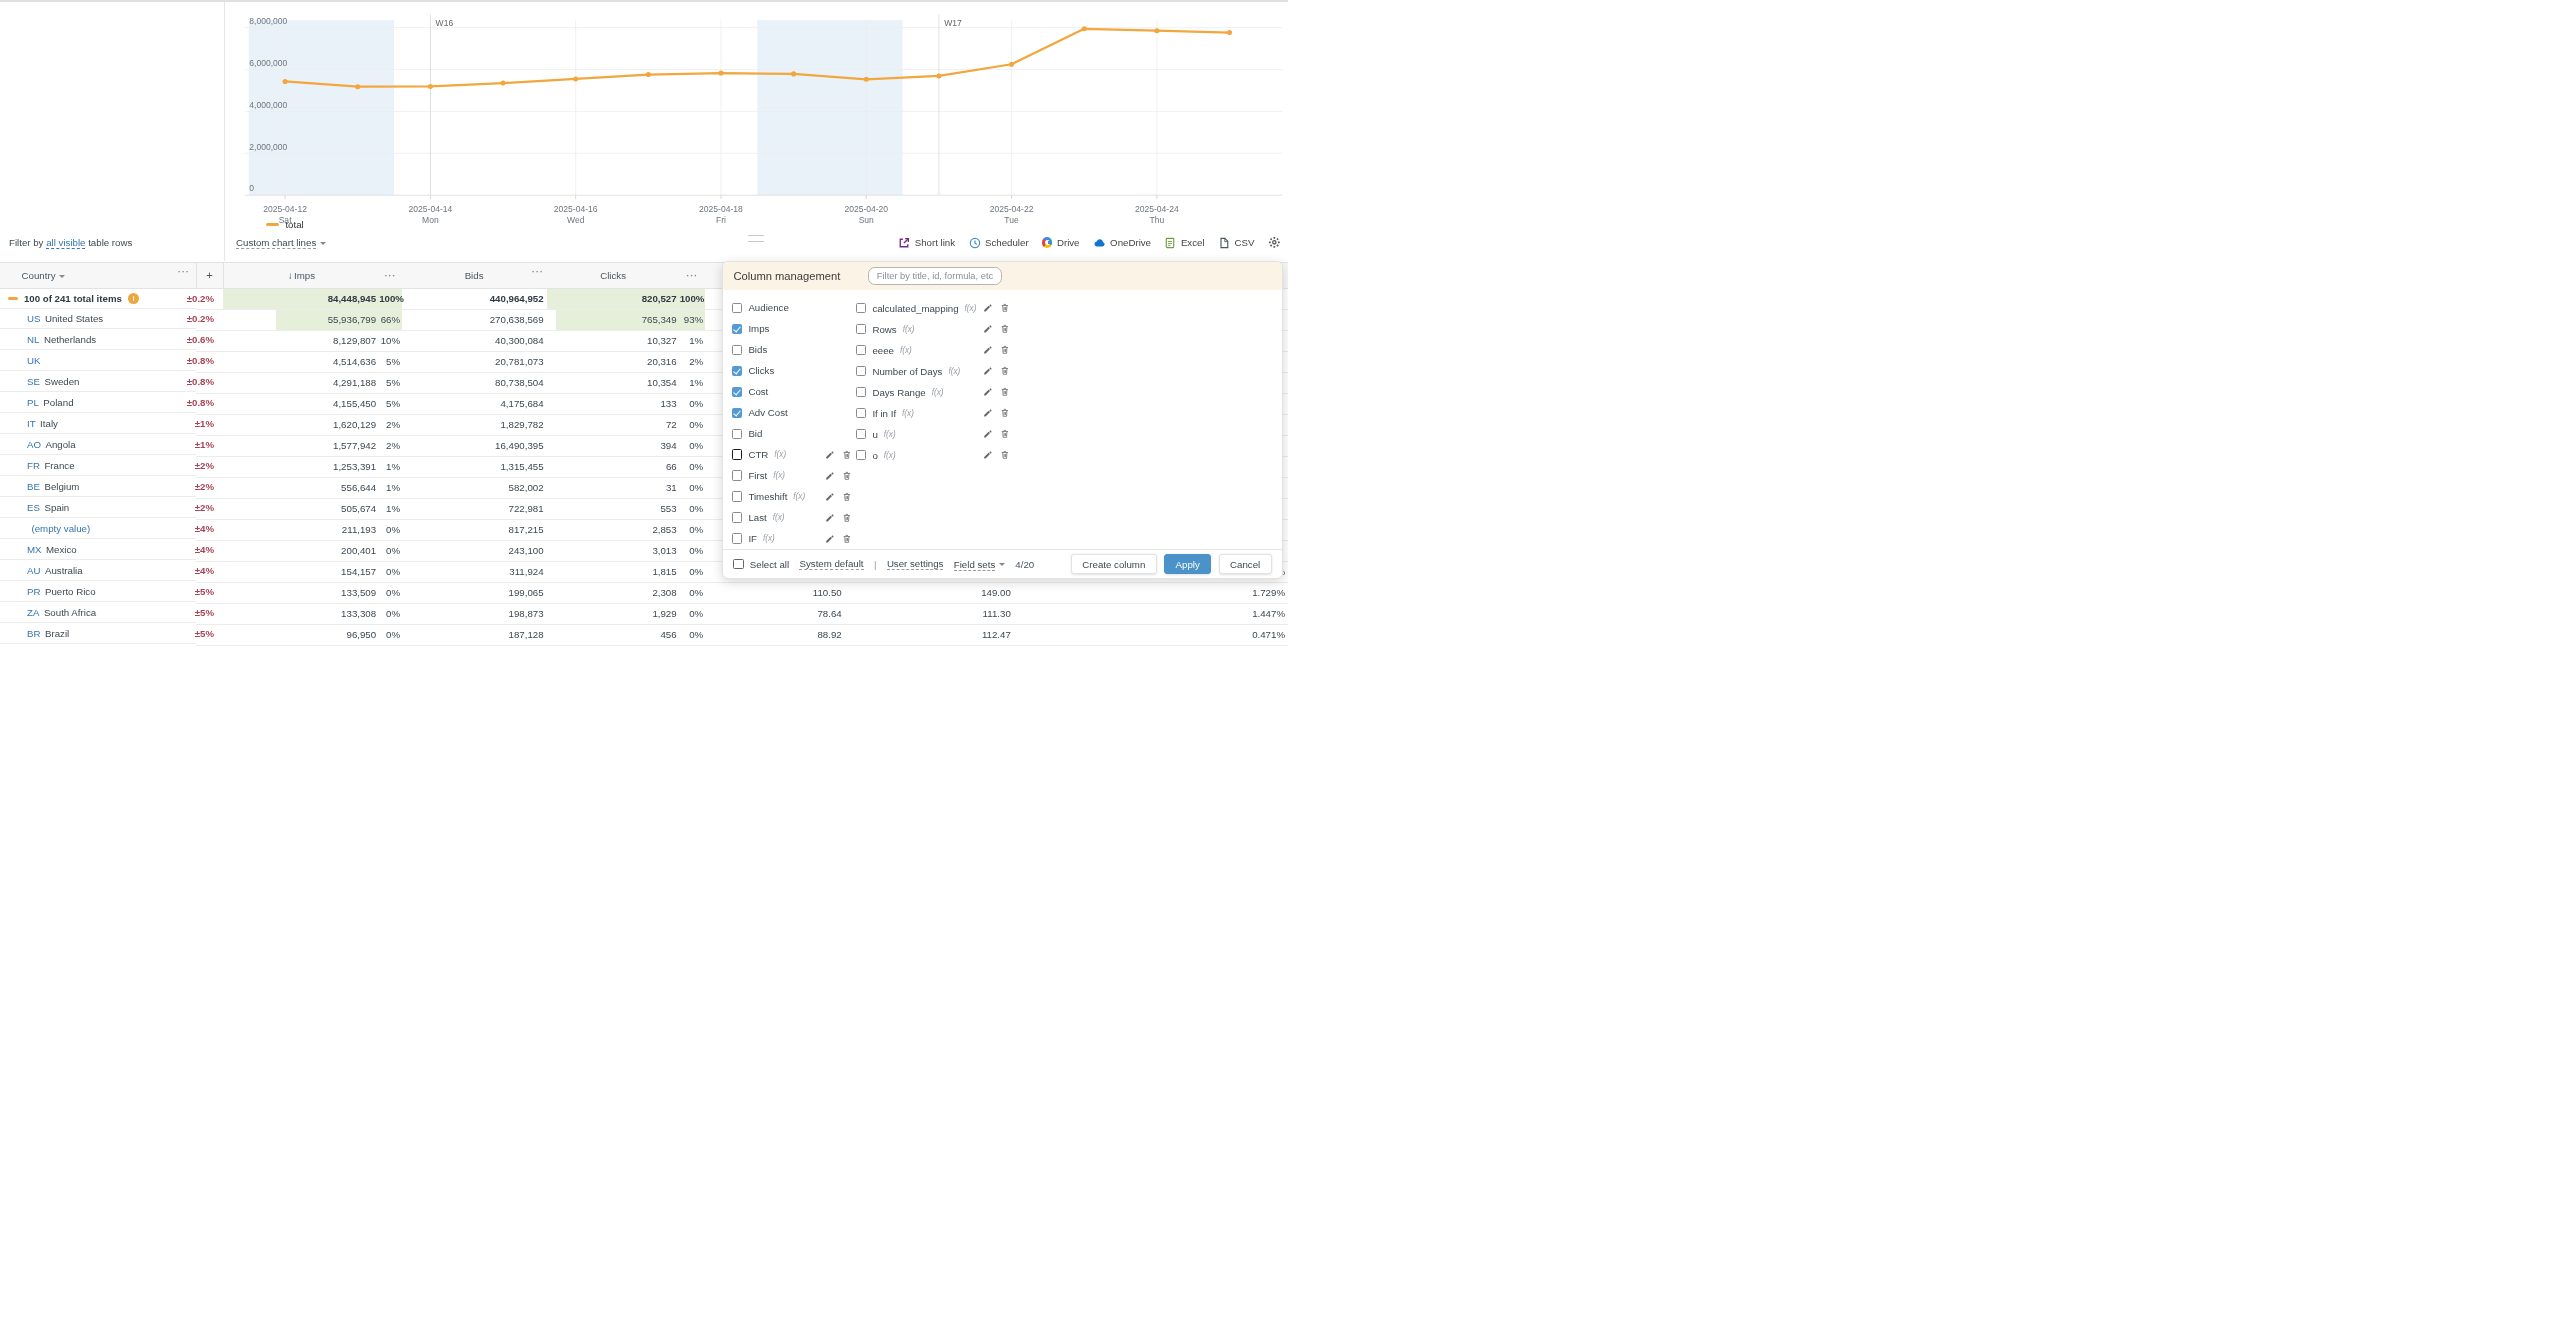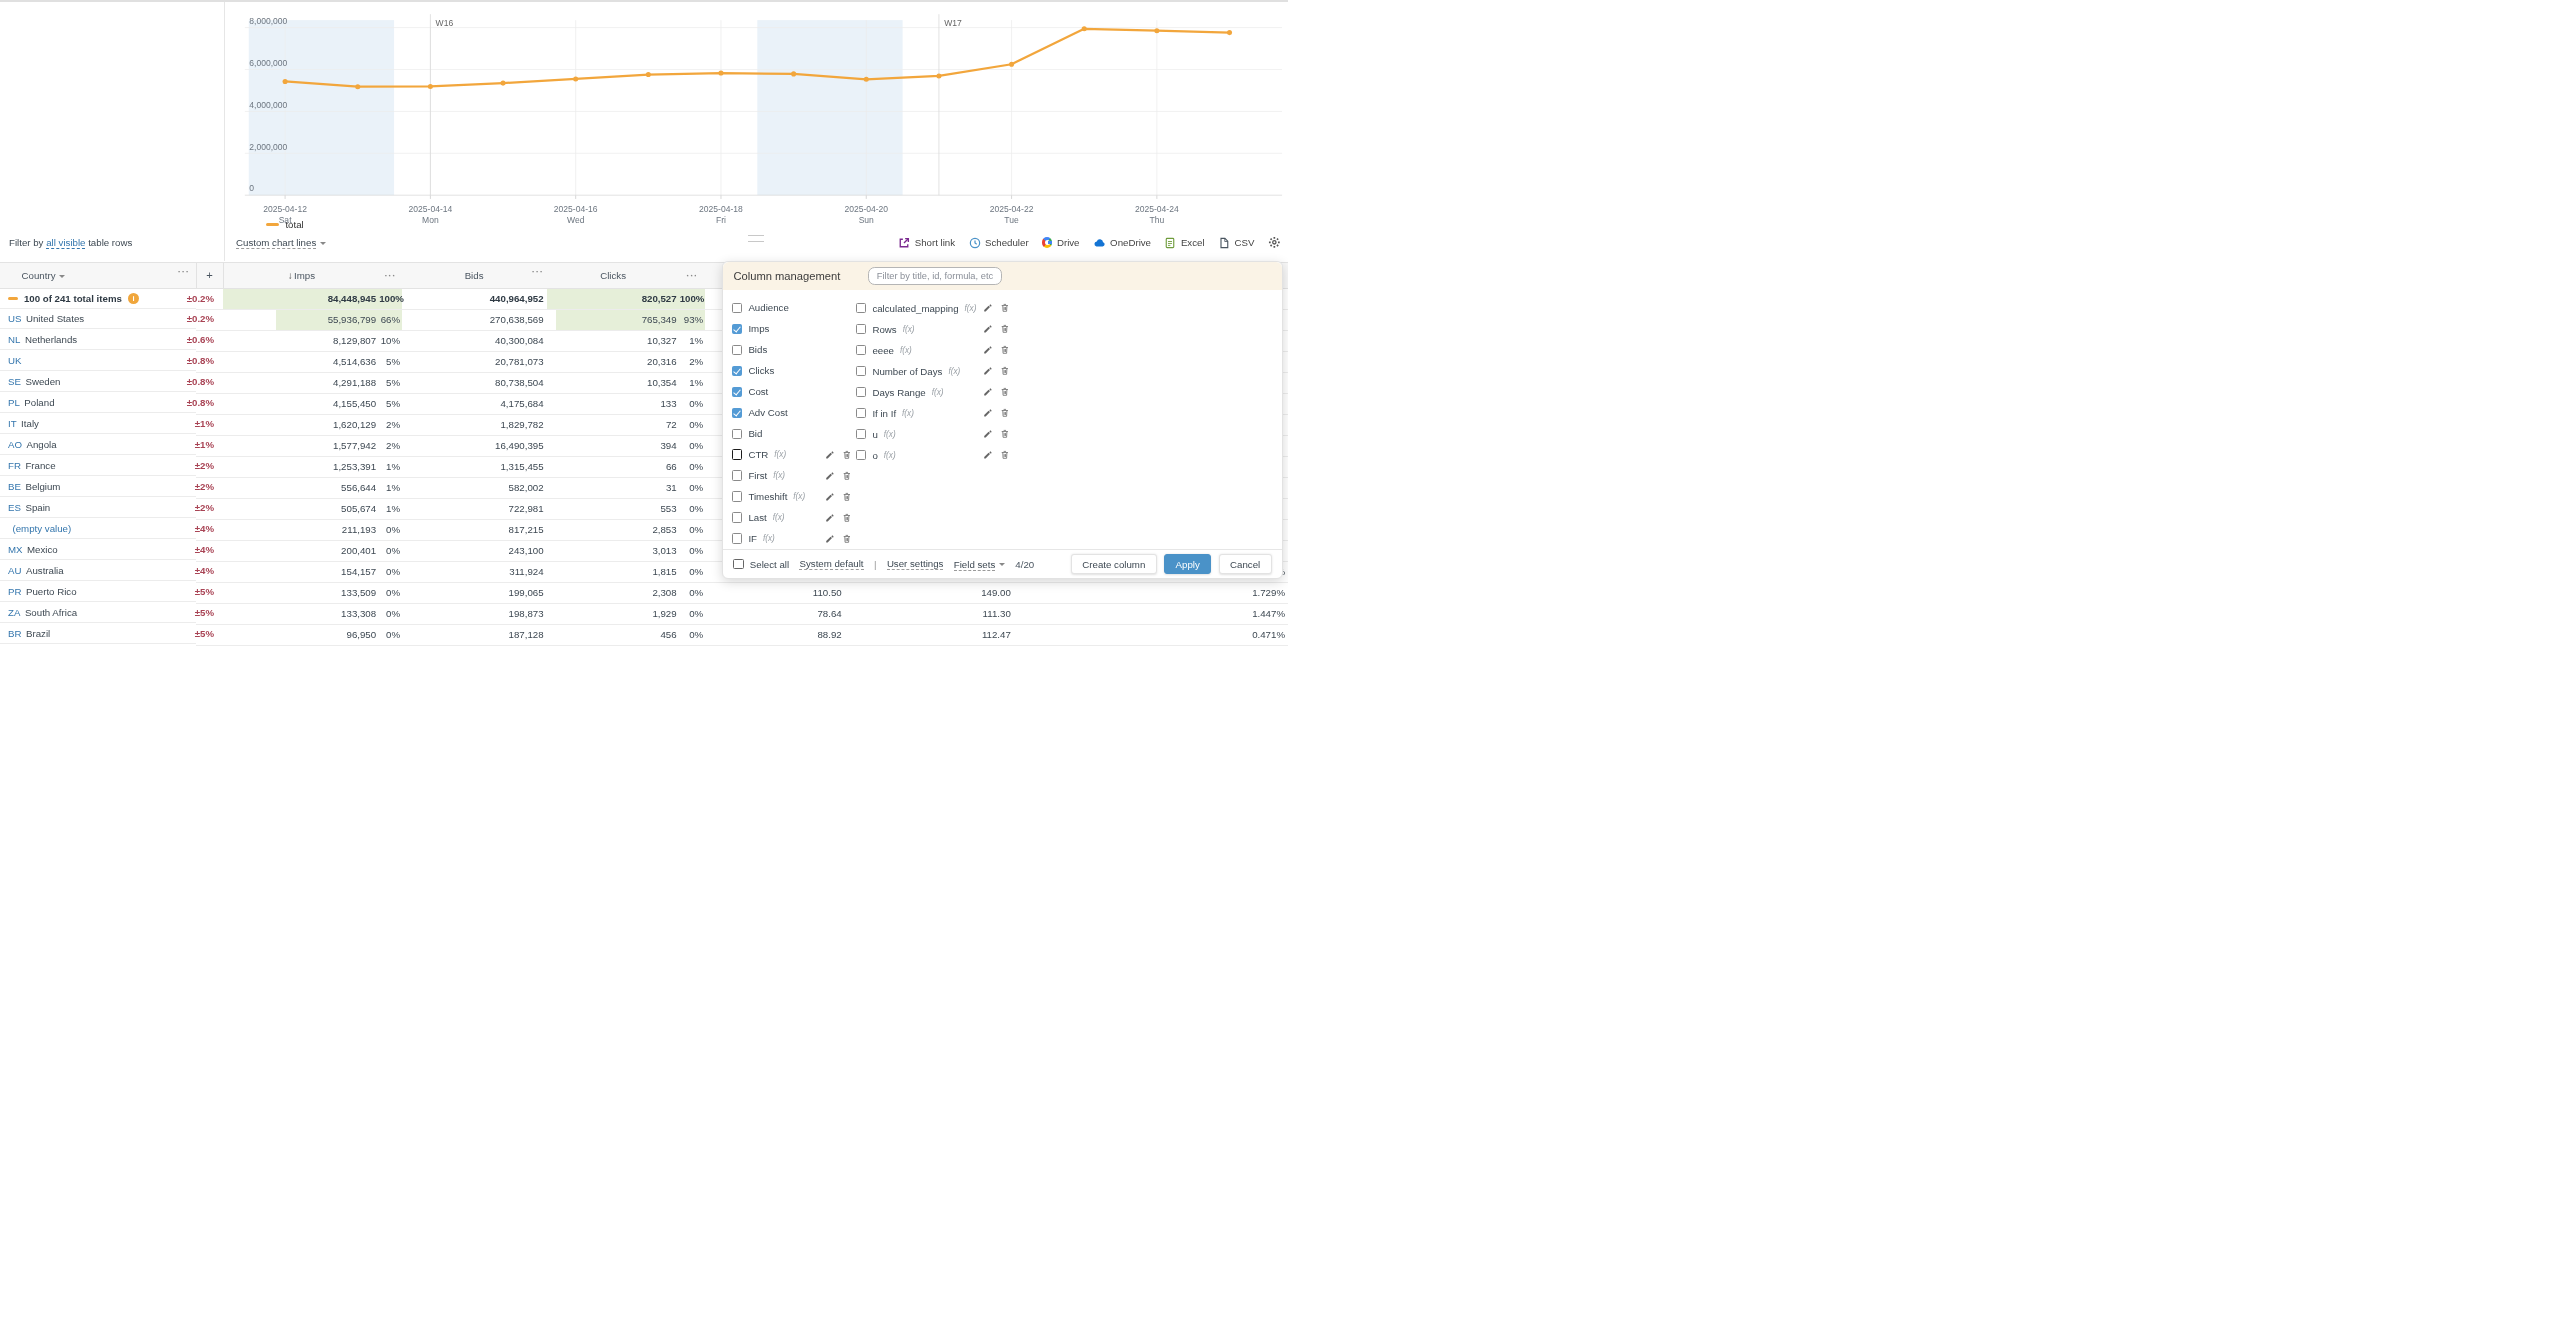--- a/index.html
+++ b/index.html
@@ -38,21 +38,21 @@
   .th-country .lbl{margin-left:18.6px}
   .dots{color:#8a8a8a;letter-spacing:0.7px;font-weight:bold;cursor:pointer}
   .th-country .dots{position:absolute;right:6px;top:3px}
   .th-plus{text-align:center;border-left:0.7px solid #e2e2e2;border-right:0.7px solid #e2e2e2;color:#666;font-size:11.2px;cursor:pointer}
   .th-center{text-align:center}
   .th-bids{text-align:center;position:relative}
   .th-bids .dots{position:absolute;right:3px;top:3px}
   .sort-arrow{color:#444;margin-right:1.5px}
   .chev{display:inline-block;width:0;height:0;border-left:3px solid transparent;border-right:3px solid transparent;
         border-top:3.7px solid #888;margin-left:3.7px;vertical-align:middle}
-  td.c-country{display:flex;align-items:center;box-sizing:border-box;padding-left:8px;padding-right:6px;height:20px}
+  td.c-country{display:flex;align-items:center;box-sizing:border-box;padding-left:27px;padding-right:6px;height:20px}
   td.c-country .code{color:#3476ad;margin-right:4.5px;cursor:pointer}
   td.c-country .row-name{color:#3d4852}
   td.c-country .row-name.empty{color:#3476ad}
   .delta{margin-left:auto;margin-right:-24px;color:var(--red,#a94455);font-weight:bold}
   .num{text-align:right;padding-right:3px !important}
   .pct{text-align:right;color:var(--green,#5c8527);padding-right:1.5px !important}
   tr.totals td{font-weight:bold;color:#2f3a44}
   tr.totals td.c-country{padding-left:7.5px}
   .totals-dash{width:10.4px;height:3px;border-radius:1.5px;background:var(--accent,#f2a63c);margin-right:6px;flex:none}
   .info-icon{width:11.2px;height:11.2px;border-radius:50%;background:#f0a63c;color:#fff;font-size:7.5px;font-weight:bold;

